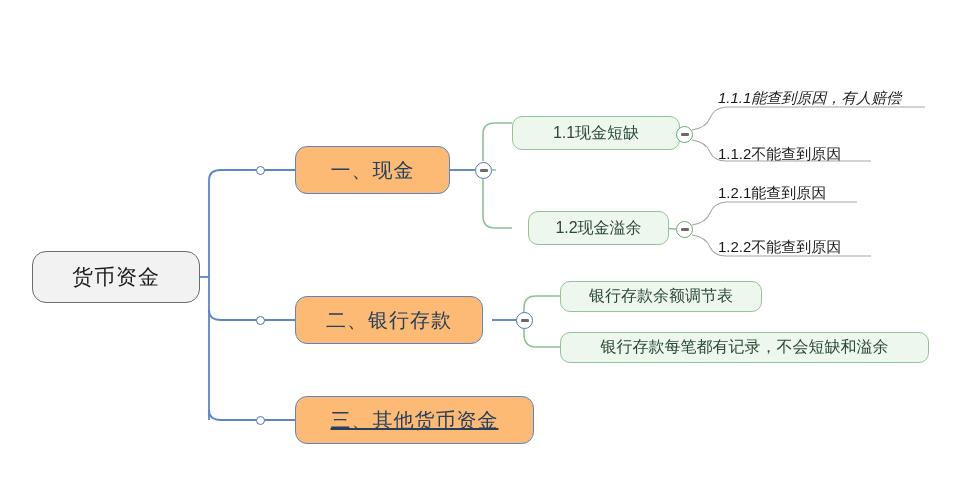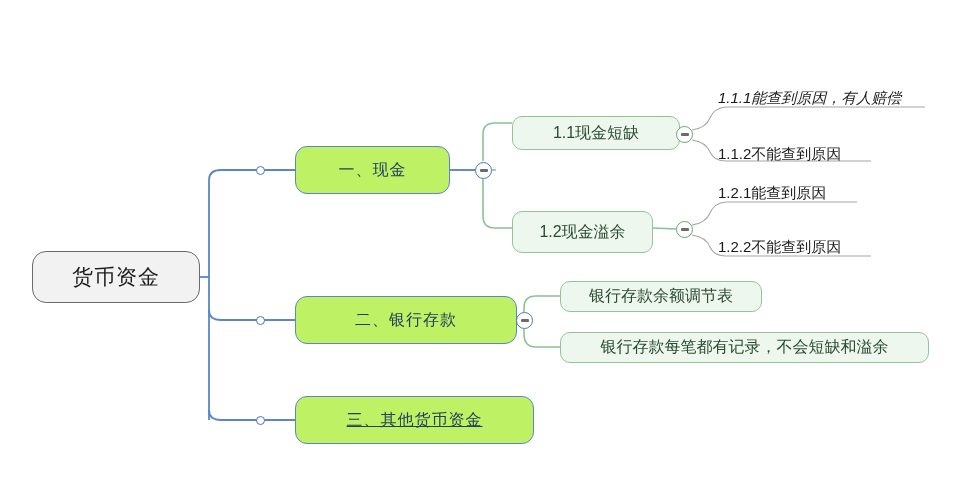--- a/index.html
+++ b/index.html
@@ -37,25 +37,25 @@
   }
   .node-root {
     background: #f2f2f2;
     border: 1.6px solid #6b6b6b;
     border-radius: 14px;
     color: #1a1a1a;
     font-size: 21px;
     letter-spacing: 1px;
   }
   .node-main {
-    background: #bef264;
+    background: #fdba74;
     border: 1.4px solid #5b86c8;
     border-radius: 12px;
     color: #24405f;
-    font-size: 16px;
+    font-size: 20px;
     letter-spacing: 1px;
   }
   .node-sub {
     background: #eef7ee;
     border: 1.2px solid #92c49a;
     border-radius: 10px;
     color: #2b4a32;
     font-size: 16px;
   }
   .node-leaf {
@@ -135,35 +135,35 @@
 
   <div class="node node-root" style="left:32px; top:251px; width:168px; height:52px;">
     <span>货币资金</span>
   </div>
 
   <div class="node node-main" style="left:295px; top:146px; width:155px; height:48px;">
     <span>一、现金</span>
   </div>
   <div class="dot" style="left:256px; top:166px;"></div>
 
-  <div class="node node-main" style="left:295px; top:296px; width:222px; height:48px;font-family:Liberation Mono, monospace;">
+  <div class="node node-main" style="left:295px; top:296px; width:188px; height:48px;font-family:Liberation Mono, monospace;">
     <span>二、银行存款</span>
   </div>
   <div class="dot" style="left:256px; top:316px;"></div>
 
   <div class="node node-main" style="left:295px; top:396px; width:239px; height:48px;text-decoration:underline;">
     <span>三、其他货币资金</span>
   </div>
   <div class="dot" style="left:256px; top:416px;"></div>
 
   <div class="node node-sub" style="left:512px; top:116px; width:168px; height:34px;">
     <span>1.1现金短缺</span>
   </div>
 
-  <div class="node node-sub" style="left:512px; top:211px; width:141px; height:42px;align-items:center;">
+  <div class="node node-sub" style="left:528px; top:211px; width:141px; height:34px;align-items:center;">
     <span>1.2现金溢余</span>
   </div>
 
   <div class="node node-leaf" style="left:716px; top:88px; width:212px; height:20px;font-style:italic;">
     <span>1.1.1能查到原因，有人赔偿</span>
   </div>
   <div class="node node-leaf" style="left:716px; top:144px; width:158px; height:20px;">
     <span>1.1.2不能查到原因</span>
   </div>
 

